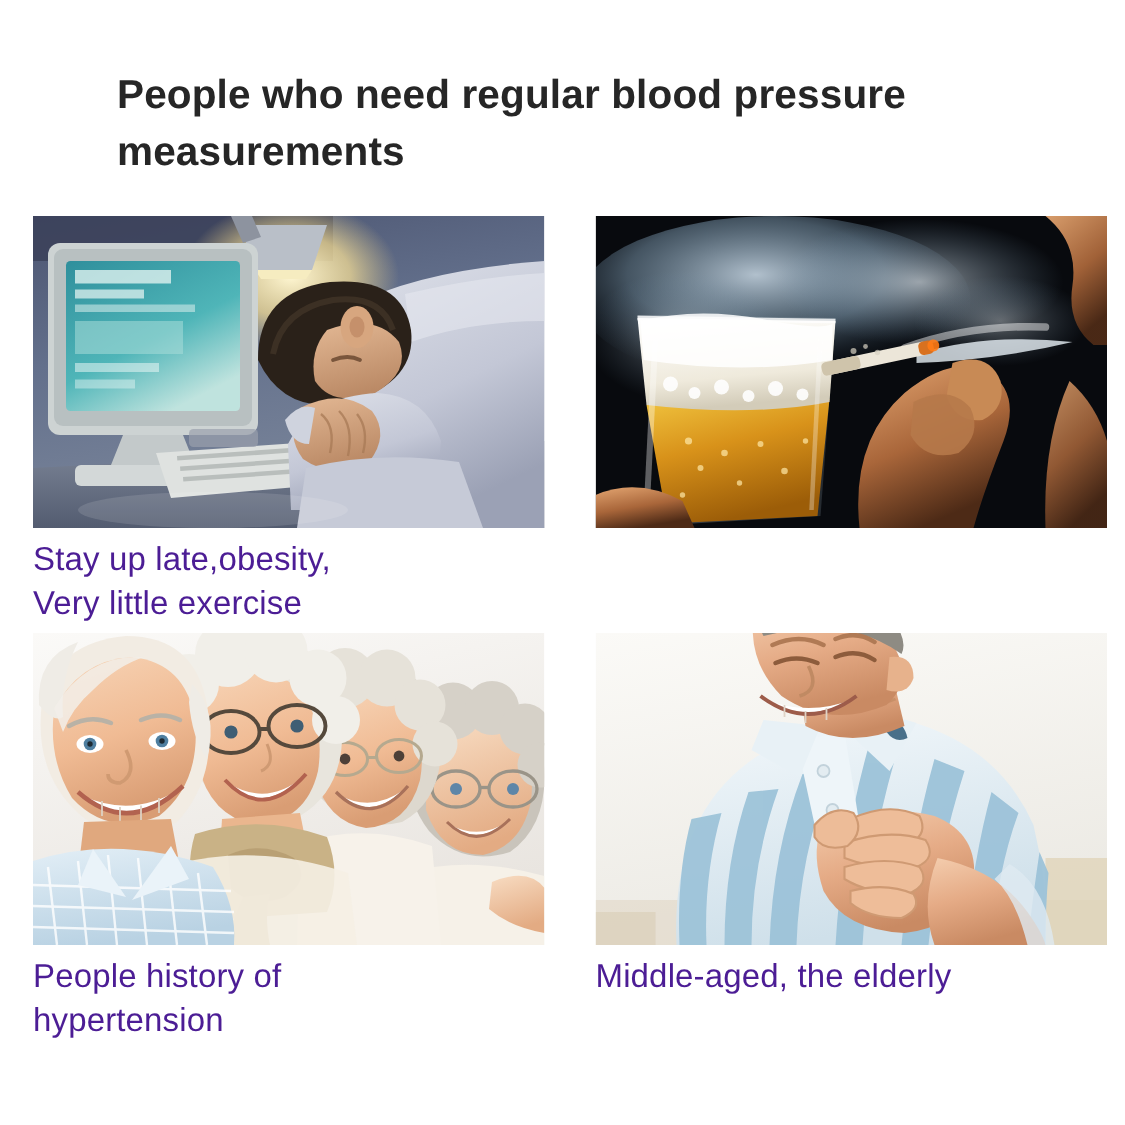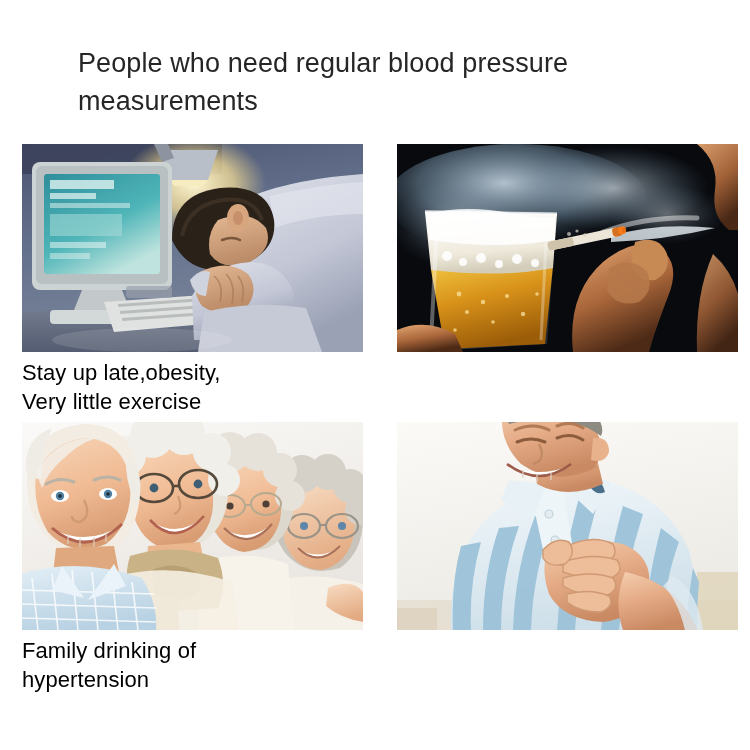--- a/index.html
+++ b/index.html
@@ -21,21 +21,21 @@
     position: relative;
   }
   .page-title {
     position: absolute;
     left: 78px;
     top: 44px;
     width: 610px;
     font-size: 27px;
     line-height: 38px;
     color: #262626;
-    font-weight: 400;
+    font-weight: 700;
     letter-spacing: 0.1px;
   }
   .grid {
     position: absolute;
     left: 0;
     top: 0;
     width: 750px;
     height: 750px;
   }
   .cell {
@@ -53,21 +53,21 @@
     overflow: hidden;
     position: relative;
     display: block;
   }
   .photo svg { display: block; }
 
   .caption {
     margin-top: 6px;
     font-size: 22px;
     line-height: 29px;
-    color: #000000;
+    color: #4c1d95;
     white-space: pre-line;
     letter-spacing: 0.1px;
   }
 </style>
 </head>
 <body>
 
 <div class="page">
 
   <div class="page-title">People who need regular blood pressure measurements</div>
@@ -435,21 +435,21 @@
               <path d="M0 182 L134 186"></path>
             <path d="M0 196 L134 200"></path>
           </g>
 
           <path d="M40 144 L62 176 L30 168 Z" fill="#eaf3f9"></path>
           <path d="M92 142 L66 178 L104 164 Z" fill="#eaf3f9"></path>
 
           <path d="M306 166 Q330 156 341 170 L341 200 Q318 196 304 184 Z" fill="url(#p3skin2)"></path>
         </svg>
       </div>
-      <div class="caption">Family drinking of
+      <div class="caption">People history of
 hypertension</div>
     </div>
 
     <div class="cell cell-r1c1">
       <div class="photo">
         <svg width="341" height="208" viewBox="0 0 341 208" xmlns="http://www.w3.org/2000/svg">
           <defs>
             <linearGradient id="p4bg" x1="0" y1="0" x2="0.3" y2="1">
               <stop offset="0%" stop-color="#fbfaf7"></stop>
               <stop offset="100%" stop-color="#eceae4"></stop>
@@ -525,16 +525,17 @@
             <path d="M170 172 Q194 166 212 174 Q218 184 204 190 Q182 190 170 180 Z"></path>
           </g>
 
           <path d="M146 128 Q158 114 172 120 Q180 132 168 142 Q152 146 146 136 Z" fill="#edbc98" stroke="#cf9a73" stroke-width="1.4"></path>
 
           <path d="M228 150 Q268 158 288 186 Q298 200 300 208 L226 208 Q216 180 228 150 Z" fill="url(#p4skin)"></path>
 
           <path d="M276 154 Q300 168 306 208 L288 208 Q280 176 266 164 Z" fill="#dfeaf1" opacity="0.8"></path>
         </svg>
       </div>
+      <div class="caption">Middle-aged, the elderly</div>
     </div>
 
   </div>
 </div>
 
 </body></html>

